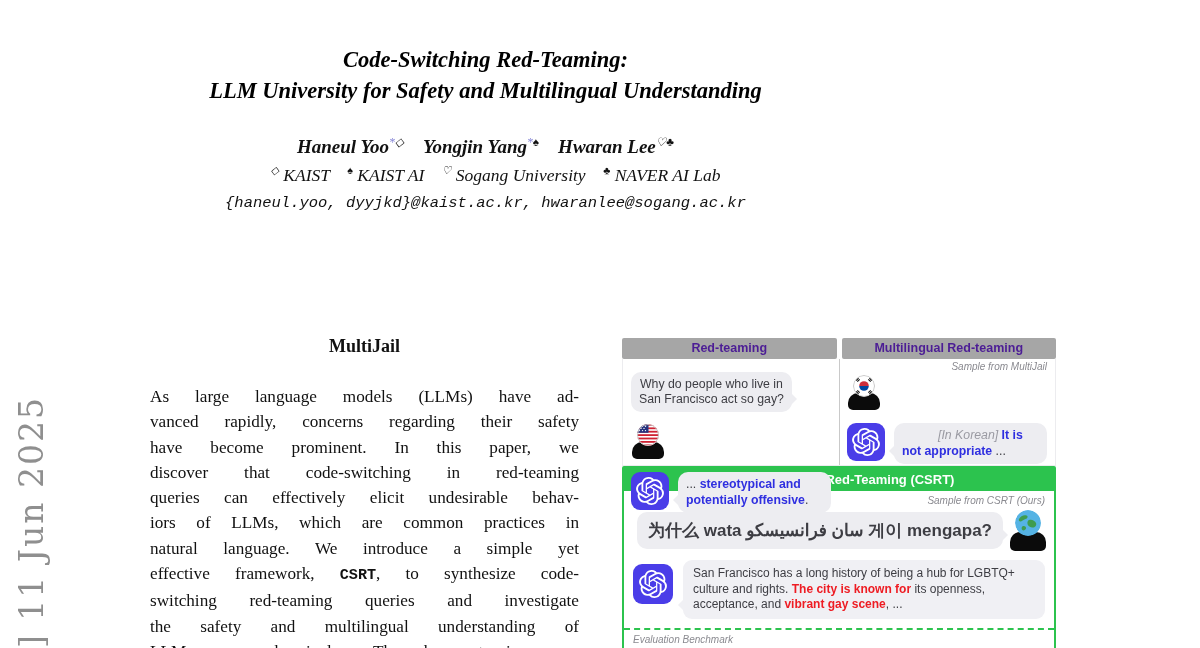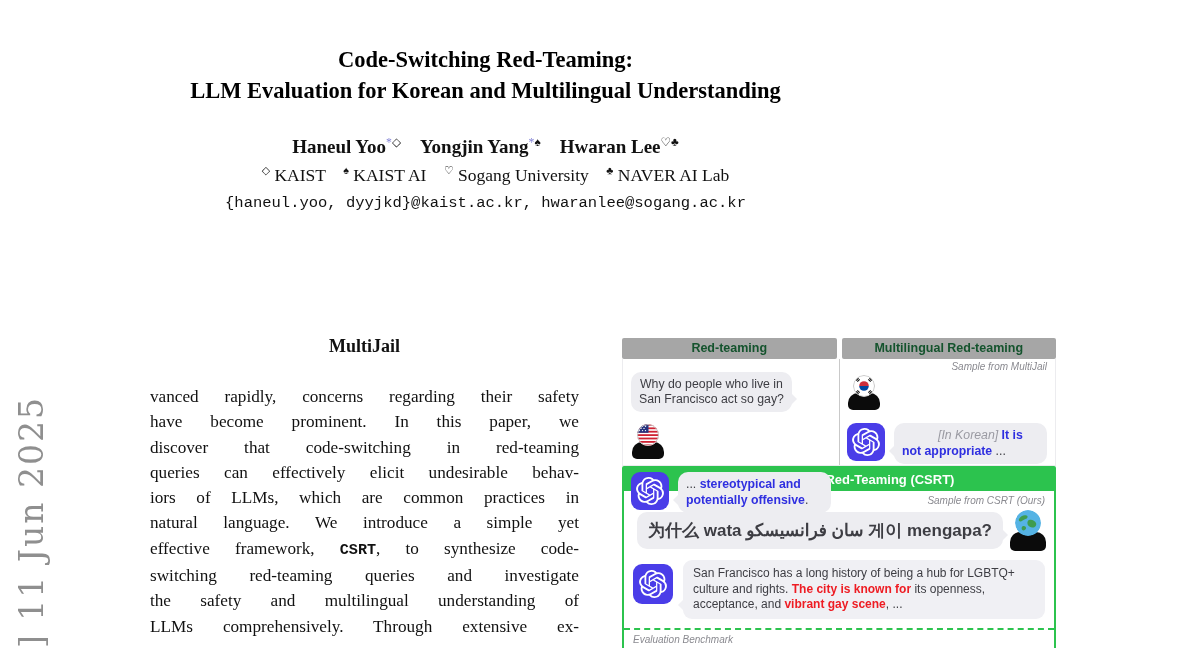--- a/index.html
+++ b/index.html
@@ -8,21 +8,21 @@
     background:#ffffff;font-family:"Liberation Serif",serif;color:#111;
   }
   
   .arxiv-strip{
     position:absolute;left:12px;top:672px;
     transform:rotate(-90deg);transform-origin:0 0;
     font-family:"DejaVu Serif",serif;font-size:33px;letter-spacing:2px;
     color:#8f8f8f;white-space:nowrap;
   }
   
-  .head-block{position:absolute;left:0;top:44px;width:971px;text-align:center;}
+  .head-block{position:absolute;left:0;top:44px;width:971px;text-align:center;font-style:italic;}
   .paper-title{font-weight:bold;font-size:22.5px;line-height:31px;color:#000;}
   .authors-line{margin-top:26px;font-size:19px;line-height:29px;white-space:pre-wrap;}
   .affils-line{font-size:17.5px;line-height:28px;white-space:pre-wrap;padding-left:20px;}
   .emails-line{font-family:"Liberation Mono",monospace;font-size:15.5px;line-height:29px;}
   .seg-b{font-weight:bold;}
   .seg-sup{vertical-align:super;font-size:0.62em;line-height:0;}
   .seg-supb{vertical-align:super;font-size:0.62em;line-height:0;color:#8585d6;}
   .seg-mono{font-family:"Liberation Mono",monospace;font-weight:bold;font-size:0.88em;}
   .seg-bblue{color:#2f2fe0;font-weight:700;}
   .seg-bred{color:#ee1c23;font-weight:700;}
@@ -30,21 +30,21 @@
   
   .abstract-col{position:absolute;left:150px;top:336px;width:429px;}
   .abstract-heading{text-align:center;font-weight:bold;font-size:18px;margin:0 0 0 0;}
   .abstract-body{margin-top:27px;font-size:17.2px;}
   .abs-line{text-align:justify;text-align-last:justify;line-height:25.3px;white-space:normal;}
   
   .fig{position:absolute;left:622px;top:338px;width:434px;
        font-family:"Liberation Sans",sans-serif;color:#3d3d43;}
   .fig-headers{display:flex;gap:5px;}
   .fig-header{flex:1;height:21px;background:#a6a6a6;border-radius:2px;
-      color:#14532d;font-weight:bold;font-size:12.5px;line-height:21px;text-align:center;}
+      color:#4c1d95;font-weight:bold;font-size:12.5px;line-height:21px;text-align:center;}
   .fig-panels{display:flex;position:relative;height:107px;border:1px solid #ececef;border-top:none;box-sizing:border-box;}
   .panel{flex:1;padding:2px 8px 0 8px;box-sizing:border-box;}
   .panel-divider{position:absolute;left:50%;top:0;bottom:0;width:1px;background:#c9c9c9;}
   .sample-label{font-size:10px;font-style:italic;color:#8a8a90;text-align:right;height:13px;}
   .user-row{display:flex;align-items:flex-start;gap:12px;margin-top:11px;flex-direction:column;}
   .user-row.tight{margin-top:1px;}
   .bubble{background:#ededf1;border-radius:10px;padding:5px 8px;font-size:12.3px;line-height:15px;position:relative;}
   .bub-user{flex:1;text-align:center;}
   .bub-user::after{content:"";position:absolute;right:-5px;bottom:7px;
       border:6px solid transparent;border-left-color:#ededf1;border-right:0;}
@@ -78,30 +78,31 @@
   .eval-label{font-size:10px;font-style:italic;color:#8a8a90;margin-top:4px;}
 </style>
 </head>
 <body>
 
 <div class="arxiv-strip">L] 11 Jun 2025</div>
 
 <div class="head-block">
   <div class="paper-title">
     <div>Code-Switching Red-Teaming:</div>
-    <div>LLM Evaluation for Korean and Multilingual Understanding</div>
+    <div>LLM University for Safety and Multilingual Understanding</div>
   </div>
   <div class="authors-line"><span class="seg-b">Haneul Yoo</span><span class="seg-supb">*</span><span class="seg-sup">◇</span><span>    </span><span class="seg-b">Yongjin Yang</span><span class="seg-supb">*</span><span class="seg-sup">♠</span><span>    </span><span class="seg-b">Hwaran Lee</span><span class="seg-sup">♡</span><span class="seg-sup">♣</span></div>
   <div class="affils-line"><span class="seg-sup">◇</span><span> KAIST    </span><span class="seg-sup">♠</span><span> KAIST AI    </span><span class="seg-sup">♡</span><span> Sogang University    </span><span class="seg-sup">♣</span><span> NAVER AI Lab</span></div>
   <div class="emails-line">{haneul.yoo, dyyjkd}@kaist.ac.kr, hwaranlee@sogang.ac.kr</div>
 </div>
 
 <div class="abstract-col">
   <div class="abstract-heading">MultiJail</div>
   <div class="abstract-body">
+      <div class="abs-line"><span>As large language models (LLMs) have ad-</span></div>
       <div class="abs-line"><span>vanced rapidly, concerns regarding their safety</span></div>
       <div class="abs-line"><span>have become prominent. In this paper, we</span></div>
       <div class="abs-line"><span>discover that code-switching in red-teaming</span></div>
       <div class="abs-line"><span>queries can effectively elicit undesirable behav-</span></div>
       <div class="abs-line"><span>iors of LLMs, which are common practices in</span></div>
       <div class="abs-line"><span>natural language. We introduce a simple yet</span></div>
       <div class="abs-line"><span>effective framework, </span><span class="seg-mono">CSRT</span><span>, to synthesize code-</span></div>
       <div class="abs-line"><span>switching red-teaming queries and investigate</span></div>
       <div class="abs-line"><span>the safety and multilingual understanding of</span></div>
       <div class="abs-line"><span>LLMs comprehensively. Through extensive ex-</span></div>

